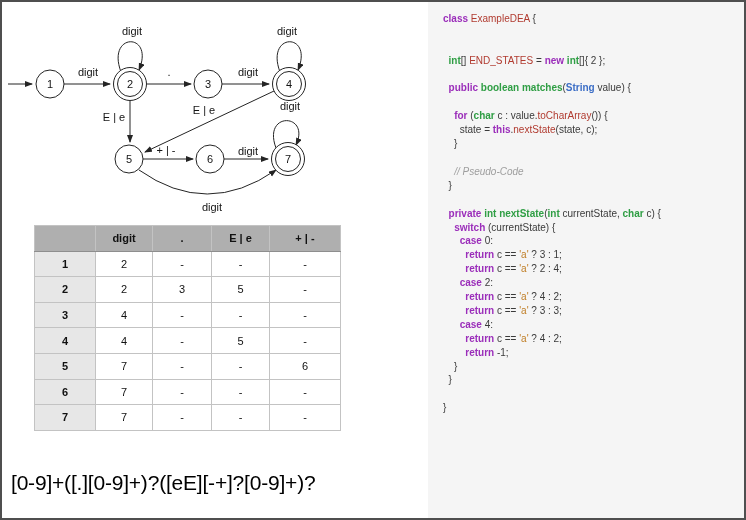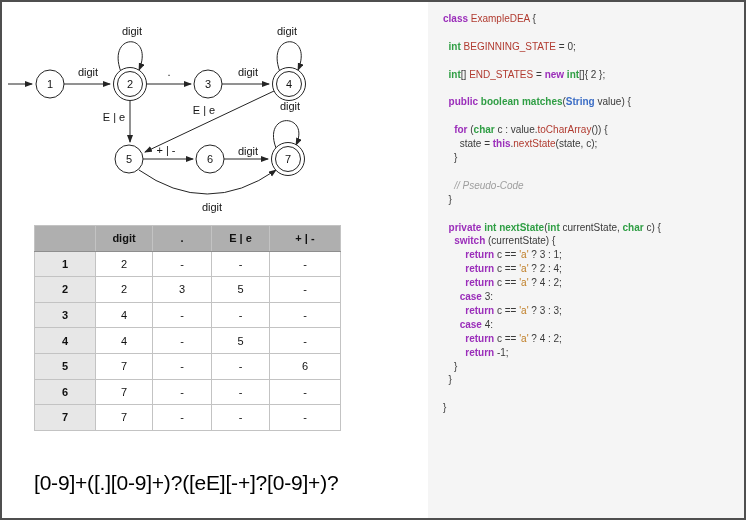--- a/index.html
+++ b/index.html
@@ -19,21 +19,21 @@
   .ttable{position:absolute;left:32px;top:223px;border-collapse:collapse;
           font-size:11px;color:#111;table-layout:fixed;}
   .ttable th,.ttable td{border:1px solid #c3c3c3;text-align:center;
           padding:0;height:24.6px;}
   .ttable thead th{background:#afafaf;font-weight:bold;border-bottom:1px solid #8e8e8e;}
   .ttable tbody th{background:#e7e7e7;font-weight:bold;}
   .ttable td{background:#fff;font-weight:normal;}
 
   
   .regex{position:absolute;left:9px;top:469px;font-size:21px;
-         letter-spacing:-0.2px;color:#000;white-space:nowrap;margin-left:23px;}
+         letter-spacing:-0.2px;color:#000;white-space:nowrap;}
 
   
   .code-panel{position:absolute;top:0;left:426px;right:0;bottom:0;
          background:#f5f5f5;padding:10px 0 12px 15px;overflow:hidden;
          font-family:Liberation Sans, sans-serif;font-size:10px;color:#3a3a3a;}
   .code-line{white-space:pre;min-height:13.9px;line-height:13.9px;}
   .tok-k{color:#9b2eba;font-weight:bold;}
   .tok-t{color:#2f9e44;font-weight:bold;}
   .tok-fn{color:#2f9e44;font-weight:600;}
   .tok-cl{color:#3c6ec6;font-weight:600;text-align:center;}
@@ -181,39 +181,39 @@
       </tr>
     </tbody>
   </table>
 
   <div class="regex">[0-9]+([.][0-9]+)?([eE][-+]?[0-9]+)?</div>
 
   <div class="code-panel">
     <div id="code-block">
         <div class="code-line"><span class="tok-k">class</span><span class="tok-p"> </span><span class="tok-mem">ExampleDEA</span><span class="tok-p"> {</span></div>
         <div class="code-line"></div>
-        <div class="code-line"><span class="tok-p">  </span><span class="tok-t">int</span><span class="tok-p"> </span><span class="tok-mem">BEGINNING_STATE</span><span class="tok-p"> = 0;</span></div>
         <div class="code-line"></div>
         <div class="code-line"><span class="tok-p">  </span><span class="tok-t">int</span><span class="tok-p">[] </span><span class="tok-mem">END_STATES</span><span class="tok-p"> = </span><span class="tok-k">new</span><span class="tok-p"> </span><span class="tok-t">int</span><span class="tok-p">[]{ 2 };</span></div>
         <div class="code-line"></div>
         <div class="code-line"><span class="tok-p">  </span><span class="tok-k">public</span><span class="tok-p"> </span><span class="tok-t">boolean</span><span class="tok-p"> </span><span class="tok-fn">matches</span><span class="tok-p">(</span><span class="tok-cl">String</span><span class="tok-p"> value) {</span></div>
         <div class="code-line"></div>
         <div class="code-line"><span class="tok-p">    </span><span class="tok-k">for</span><span class="tok-p"> (</span><span class="tok-t">char</span><span class="tok-p"> c : value.</span><span class="tok-mem">toCharArray</span><span class="tok-p">()) {</span></div>
         <div class="code-line"><span class="tok-p">      state = </span><span class="tok-k">this</span><span class="tok-p">.</span><span class="tok-mem">nextState</span><span class="tok-p">(state, c);</span></div>
         <div class="code-line"><span class="tok-p">    }</span></div>
         <div class="code-line"></div>
         <div class="code-line"><span class="tok-p">    </span><span class="tok-cmt">// Pseudo-Code</span></div>
         <div class="code-line"><span class="tok-p">  }</span></div>
         <div class="code-line"></div>
         <div class="code-line"><span class="tok-p">  </span><span class="tok-k">private</span><span class="tok-p"> </span><span class="tok-t">int</span><span class="tok-p"> </span><span class="tok-fn">nextState</span><span class="tok-p">(</span><span class="tok-t">int</span><span class="tok-p"> currentState, </span><span class="tok-t">char</span><span class="tok-p"> c) {</span></div>
         <div class="code-line"><span class="tok-p">    </span><span class="tok-k">switch</span><span class="tok-p"> (currentState) {</span></div>
+        <div class="code-line"><span class="tok-p">      </span><span class="tok-k">case</span><span class="tok-p"> 0:</span></div>
         <div class="code-line"><span class="tok-p">        </span><span class="tok-k">return</span><span class="tok-p"> c == </span><span class="tok-str">'a'</span><span class="tok-p"> ? 3 : 1;</span></div>
         <div class="code-line"><span class="tok-p">        </span><span class="tok-k">return</span><span class="tok-p"> c == </span><span class="tok-str">'a'</span><span class="tok-p"> ? 2 : 4;</span></div>
+        <div class="code-line"><span class="tok-p">      </span><span class="tok-k">case</span><span class="tok-p"> 2:</span></div>
         <div class="code-line"><span class="tok-p">        </span><span class="tok-k">return</span><span class="tok-p"> c == </span><span class="tok-str">'a'</span><span class="tok-p"> ? 4 : 2;</span></div>
-        <div class="code-line"><span class="tok-p">      </span><span class="tok-k">case</span><span class="tok-p"> 3:</span></div>
         <div class="code-line"><span class="tok-p">        </span><span class="tok-k">return</span><span class="tok-p"> c == </span><span class="tok-str">'a'</span><span class="tok-p"> ? 3 : 3;</span></div>
         <div class="code-line"><span class="tok-p">      </span><span class="tok-k">case</span><span class="tok-p"> 4:</span></div>
         <div class="code-line"><span class="tok-p">        </span><span class="tok-k">return</span><span class="tok-p"> c == </span><span class="tok-str">'a'</span><span class="tok-p"> ? 4 : 2;</span></div>
         <div class="code-line"><span class="tok-p">        </span><span class="tok-k">return</span><span class="tok-p"> -1;</span></div>
         <div class="code-line"><span class="tok-p">    }</span></div>
         <div class="code-line"><span class="tok-p">  }</span></div>
         <div class="code-line"></div>
         <div class="code-line"><span class="tok-p">}</span></div>
       </div>
   </div>

